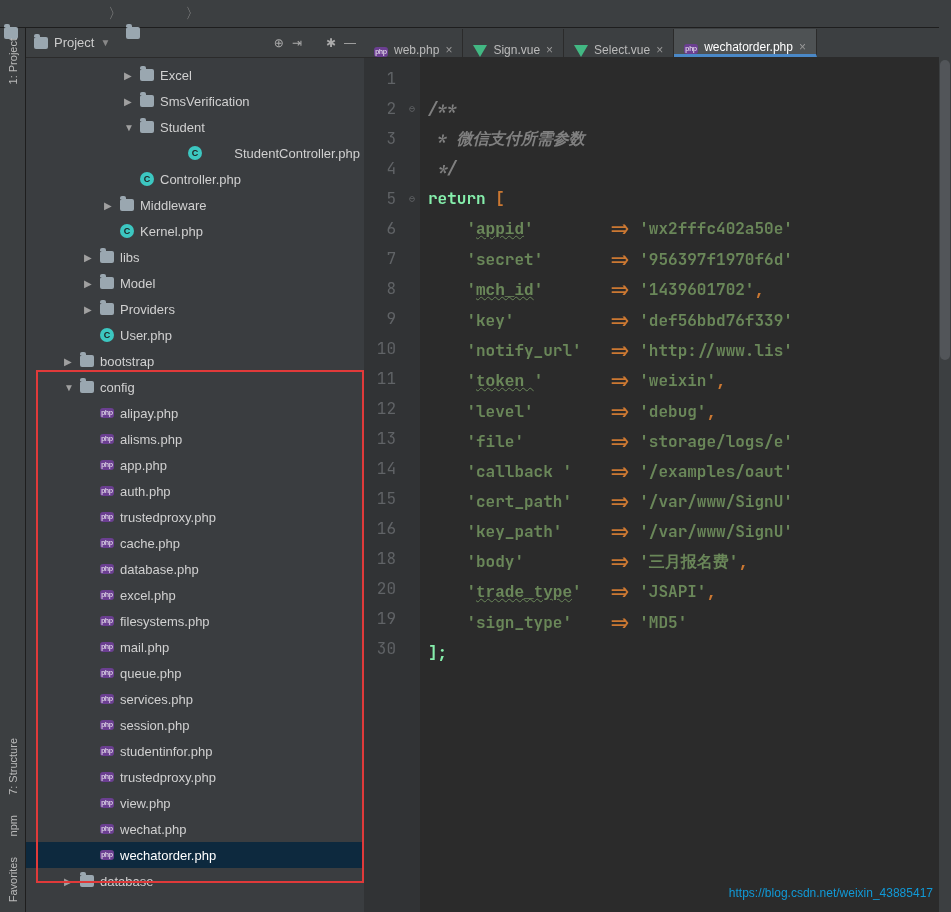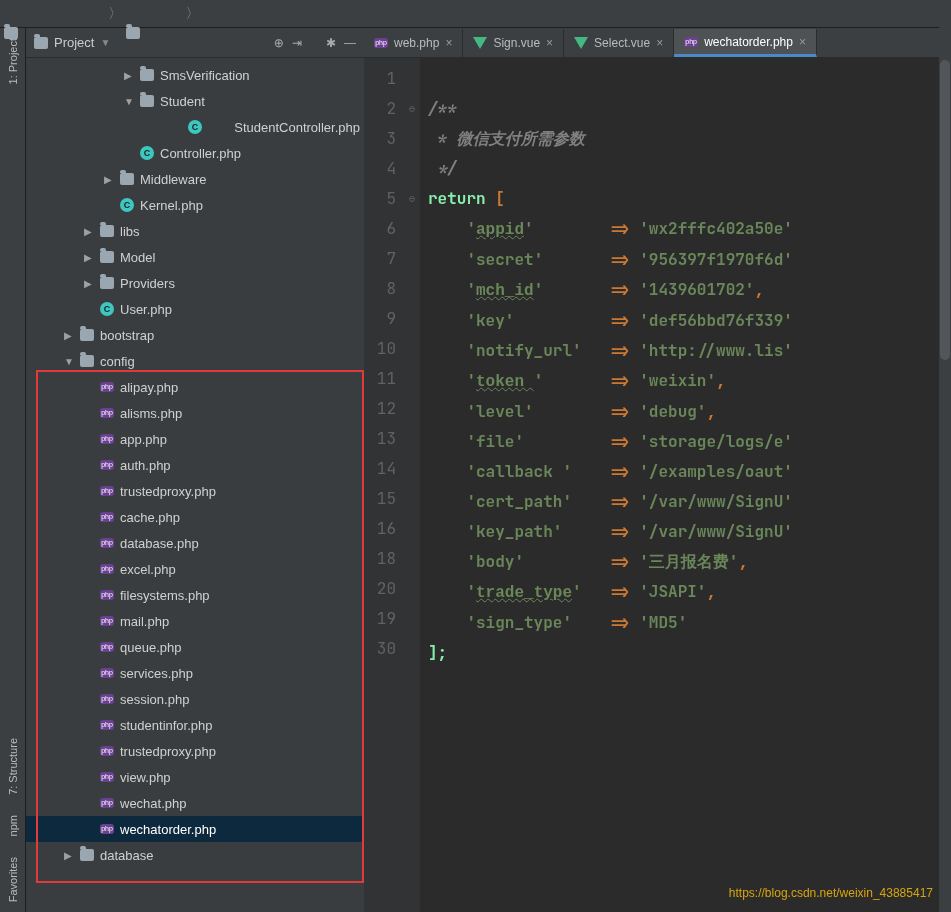--- a/index.html
+++ b/index.html
@@ -69,36 +69,36 @@
 .red-box {
   position:absolute; border:2px solid #e03a3a; pointer-events:none;
   left:36px; top:370px; width:328px; height:513px;
 }
 .editor-side { flex:1; display:flex; flex-direction:column; background:#2b2b2b; min-width:0;}
 .editor-tabs {
   height:30px; display:flex; align-items:flex-end; background:#3c3f41;
   border-bottom:1px solid #2b2b2b; overflow:hidden;
 }
 .tab {
-  display:flex; align-items:center; height:28px; padding:0 10px 0 10px; gap:6px;
+  display:flex; align-items:flex-end; height:28px; padding:0 10px 0 10px; gap:6px;
   background:#3c3f41; color:#bbb; font-size:12px; border-right:1px solid #2b2b2b;
   white-space:nowrap;
 }
 .tab.active { border-bottom:3px solid #4a88c7; background:#4e5254; color:#fff;}
 .tab .close { color:#999; cursor:pointer;}
 .editor { flex:1; display:flex; font-family:"Consolas","JetBrains Mono",monospace; font-size:16px; }
 .gutter { width:40px; background:#313335; color:#606366; text-align:right; padding:6px 8px 0 0;}
 .gutter div { height:30px; line-height:30px;}
 .fold-g { width:16px; background:#313335; color:#606366; padding-top:6px; text-align:center;}
 .fold-g div { height:30px; line-height:30px; font-size:10px;}
 .code { flex:1; padding:6px 0 0 8px; color:#a9b7c6; line-height:30px; white-space:pre; overflow:hidden;}
 .k{color:#86efac;} .c{color:#808080; font-style:italic;} .s{color:#6a8759;} .arr{color:#cc7832;}
 .tag{color:#cc7832; font-weight:bold;}
 .wavy { text-decoration: underline wavy #6a8759; text-decoration-thickness:1px;font-family:Liberation Mono, monospace;}
-.watermark{ position:absolute; bottom:12px; right:18px; color:#eab308; font-size:12px; opacity:.9;}
+.watermark{ position:absolute; bottom:12px; right:18px; color:#0ea5e9; font-size:12px; opacity:.9;}
 .sep { width:8px; background:#3c3f41;}
 .vscroll { position:absolute; right:0; top:0; bottom:0; width:12px; background:#3c3f41;}
 .vthumb { position:absolute; right:1px; width:10px; background:#525559; border-radius:5px;}
 </style>
 </head>
 <body>
 
 <div class="root">
   <div class="breadcrumb-bar">
       <span class="breadcrumb-item">
@@ -136,20 +136,25 @@
         <span class="ico">⊕</span>
         <span class="ico">⇥</span>
         <span class="sep"></span>
         <span class="ico">✱</span>
         <span class="ico">—</span>
       </div>
       <div class="tree" id="tree">
           <div class="tree-row indent-5">
             <span class="arrow closed"></span>
             <span class="icon-folder"></span>
+            <span>Excel</span>
+          </div>
+          <div class="tree-row indent-5">
+            <span class="arrow closed"></span>
+            <span class="icon-folder"></span>
             <span>SmsVerification</span>
           </div>
           <div class="tree-row indent-5">
             <span class="arrow open"></span>
             <span class="icon-folder"></span>
             <span>Student</span>
           </div>
           <div class="tree-row indent-6">
             <span class="arrow "></span>
             <span class="icon-c"></span>

